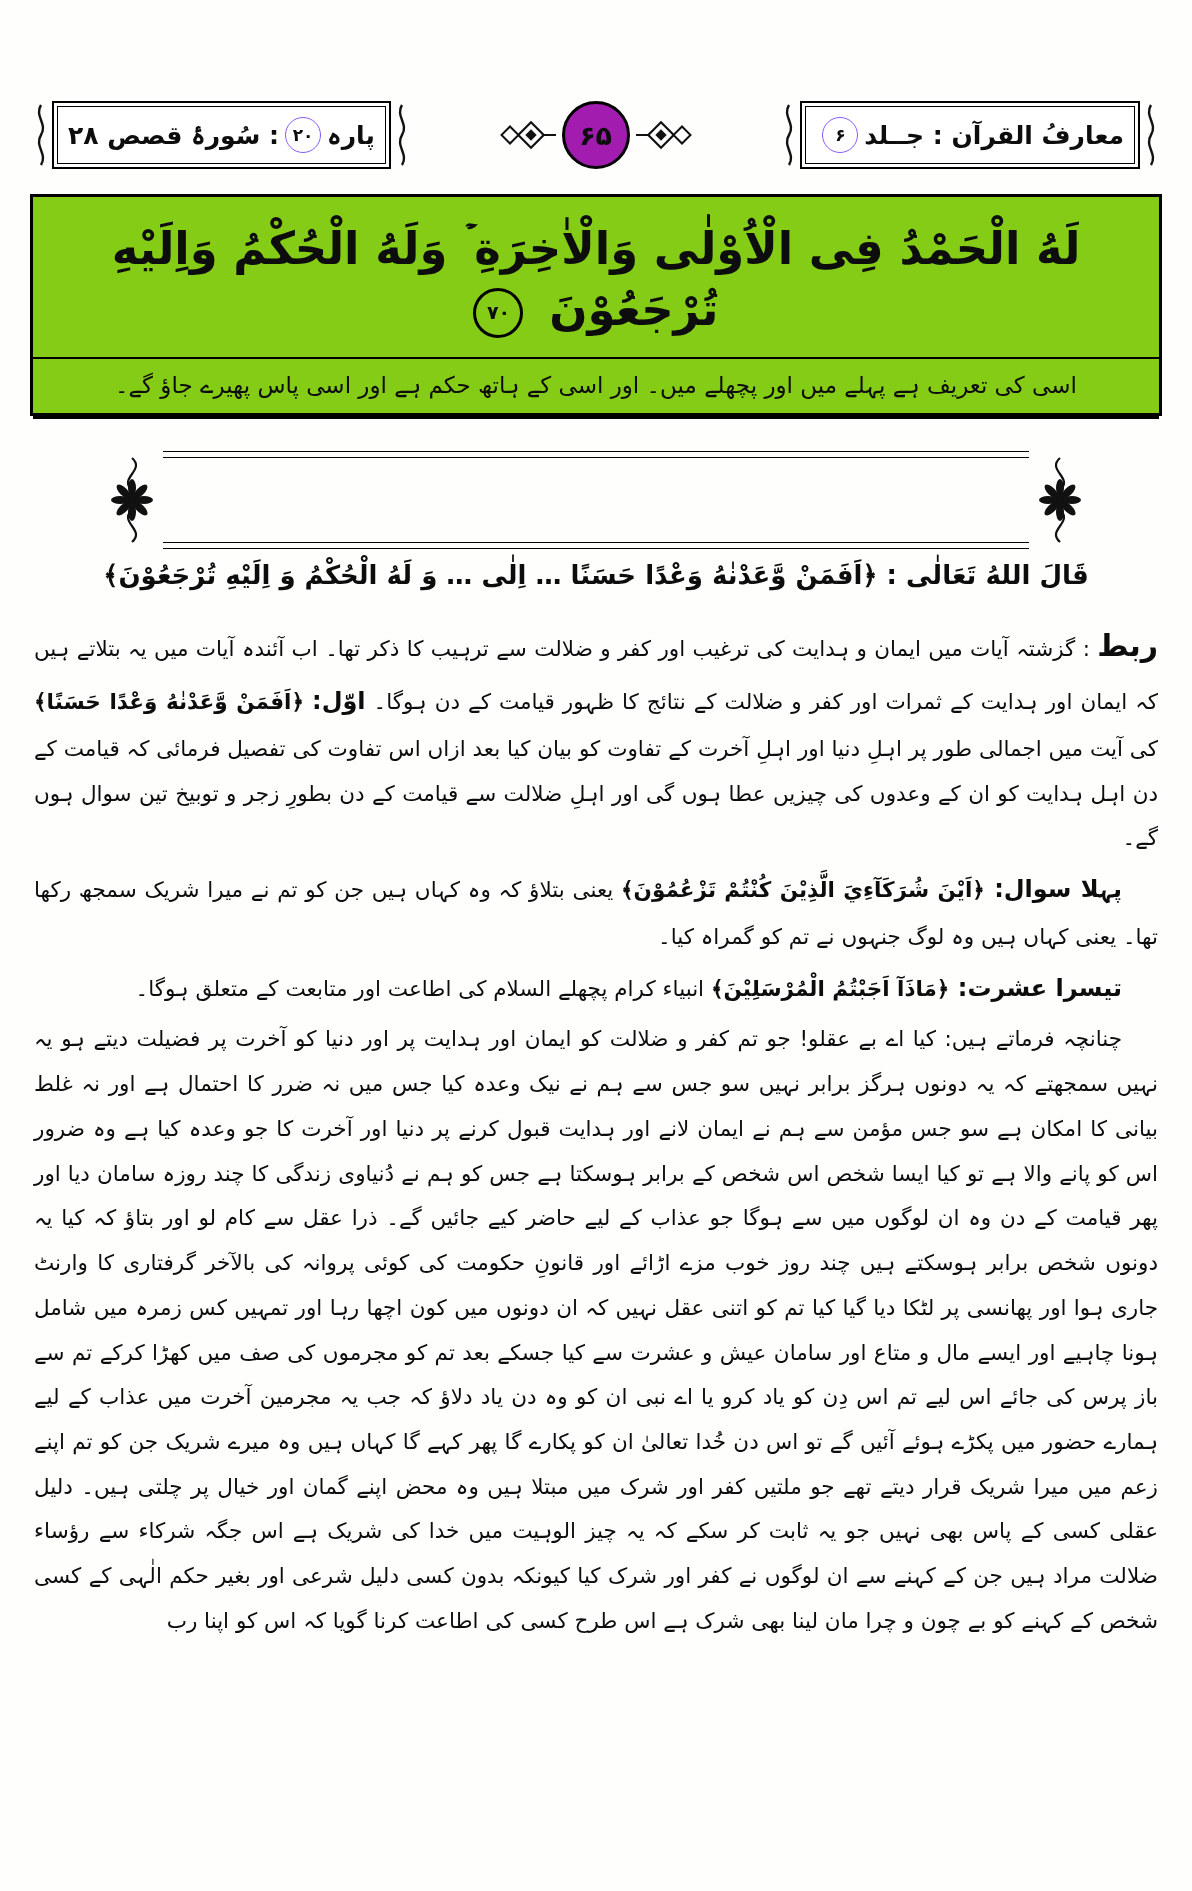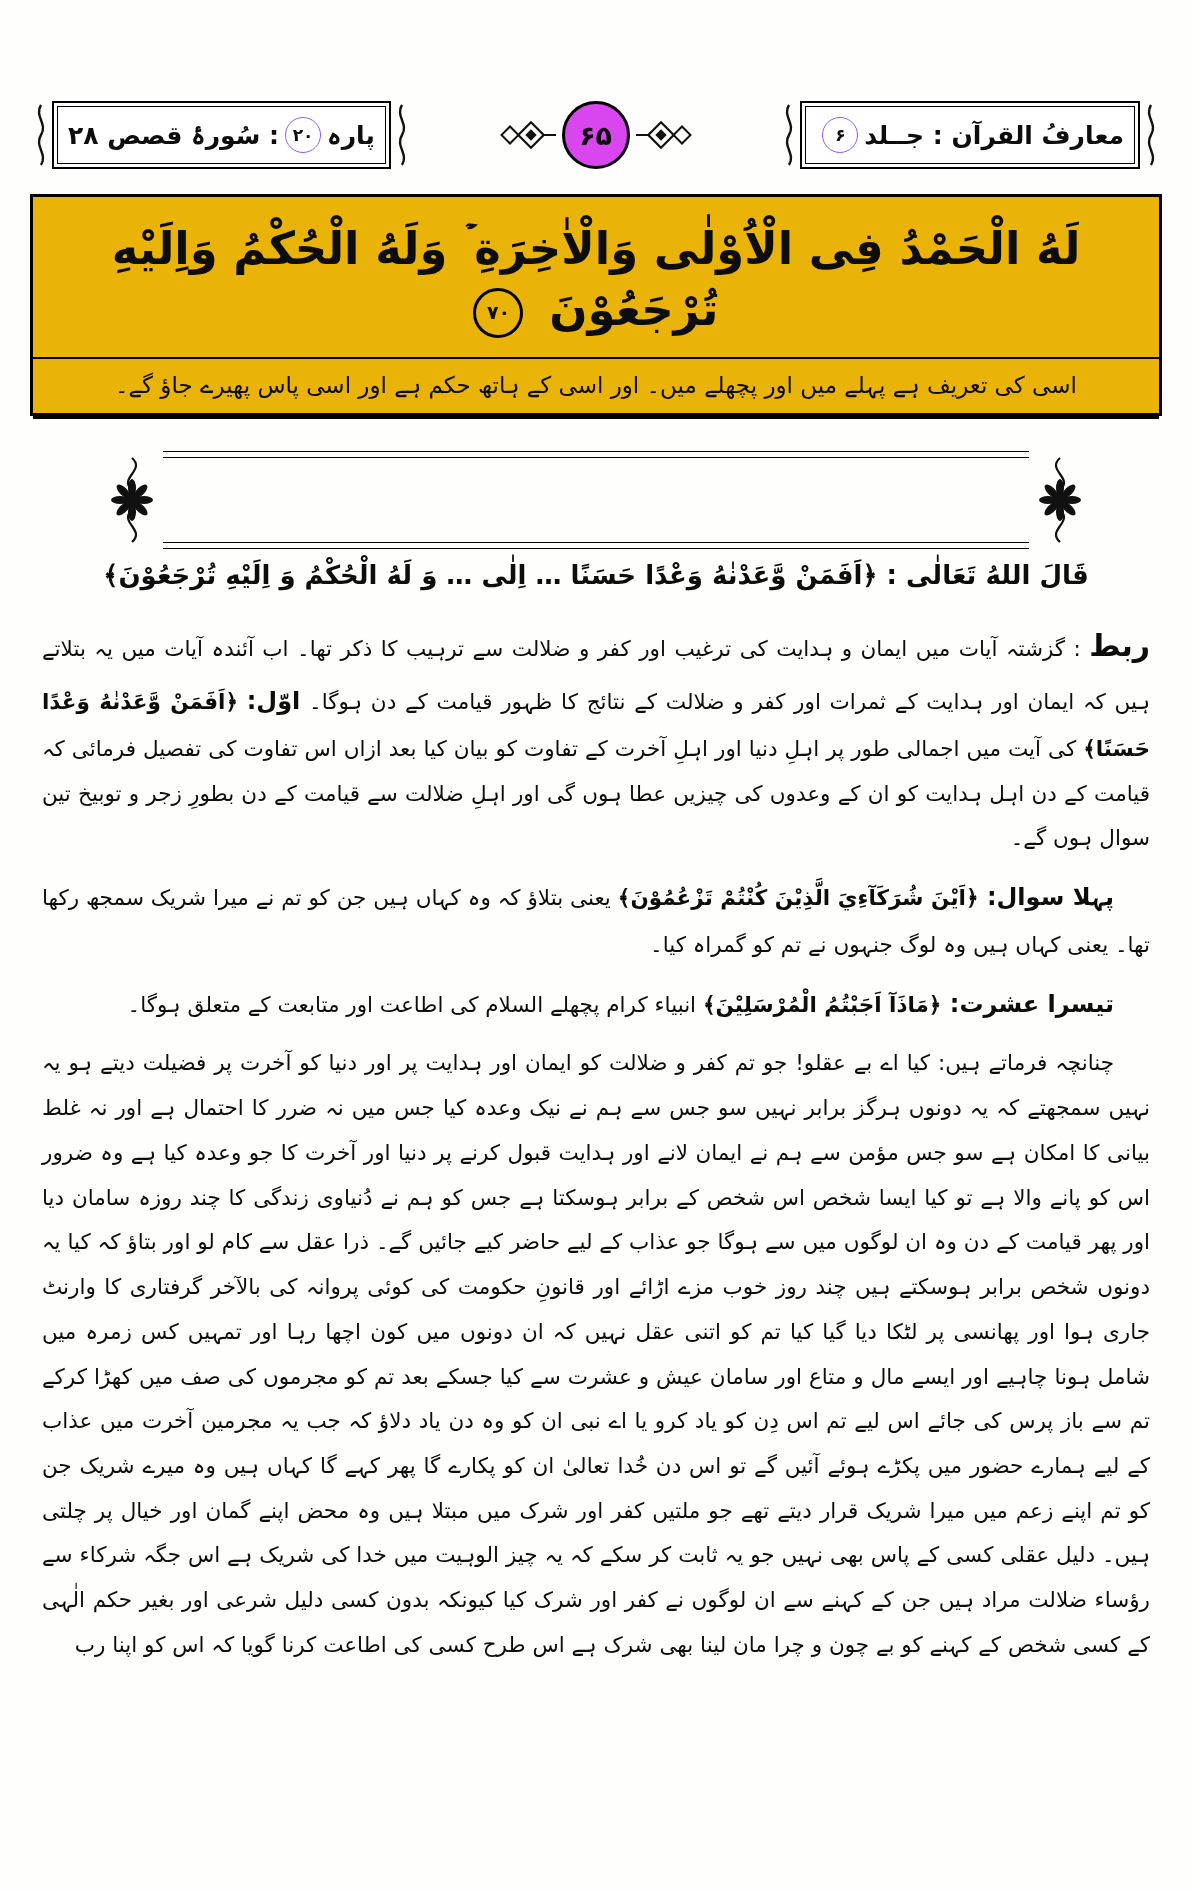--- a/index.html
+++ b/index.html
@@ -22,25 +22,25 @@
   .band-text{font-size:25px;font-weight:bold;white-space:nowrap;}
   .circled-num{
     display:inline-flex;align-items:center;justify-content:center;
     width:34px;height:34px;border:1px solid #8b5cf6;border-radius:50%;
     font-size:17px;font-weight:bold;margin:0 6px;vertical-align:middle;
   }
   .header-center{flex:1 1 auto;display:flex;align-items:center;justify-content:center;gap:6px;}
   .medallion{
     width:62px;height:62px;border:3px solid #000;border-radius:50%;
     display:flex;align-items:center;justify-content:center;
-    font-size:27px;font-weight:bold;background:#d946ef;flex:0 0 auto;
+    font-size:27px;font-weight:bold;background:#a21caf;flex:0 0 auto;
   }
 
   
-  .verse-box{border:3px solid #000;margin-top:16px;background:#eab308;box-shadow:0 6px 0 -3px #000;}
+  .verse-box{border:3px solid #000;margin-top:16px;background:#84cc16;box-shadow:0 6px 0 -3px #000;}
   .verse-ar{
     font-size:45px;font-weight:bold;text-align:center;
     padding:22px 12px 16px;line-height:1.35;
   }
   .ayah-circle{
     display:inline-flex;align-items:center;justify-content:center;
     width:44px;height:44px;border:3px solid #000;border-radius:50%;
     font-size:19px;font-weight:bold;vertical-align:middle;margin-right:10px;
   }
   .verse-tr{
@@ -65,21 +65,21 @@
   .rosette-left{left:0;}
   .heading-text{font-size:37px;font-weight:bold;padding:0 66px;text-align:center;line-height:1.2;}
 
   
   .quote{
     text-align:center;font-size:26px;font-weight:bold;line-height:1.5;
   }
 
   
   .body{margin-top:20px;font-size:21.5px;line-height:2.08;text-align:justify;}
-  .para{margin:12px;}
+  .para{margin:4px;}
   .indent{text-indent:36px;}
   .seg{}
   .lead{font-weight:bold;font-size:24px;}
   .lead-big{font-weight:bold;font-size:30px;letter-spacing:1px;}
   .ar{font-weight:bold;}
 </style>
 </head>
 <body>
 
 <svg width="0" height="0" style="position:absolute">

